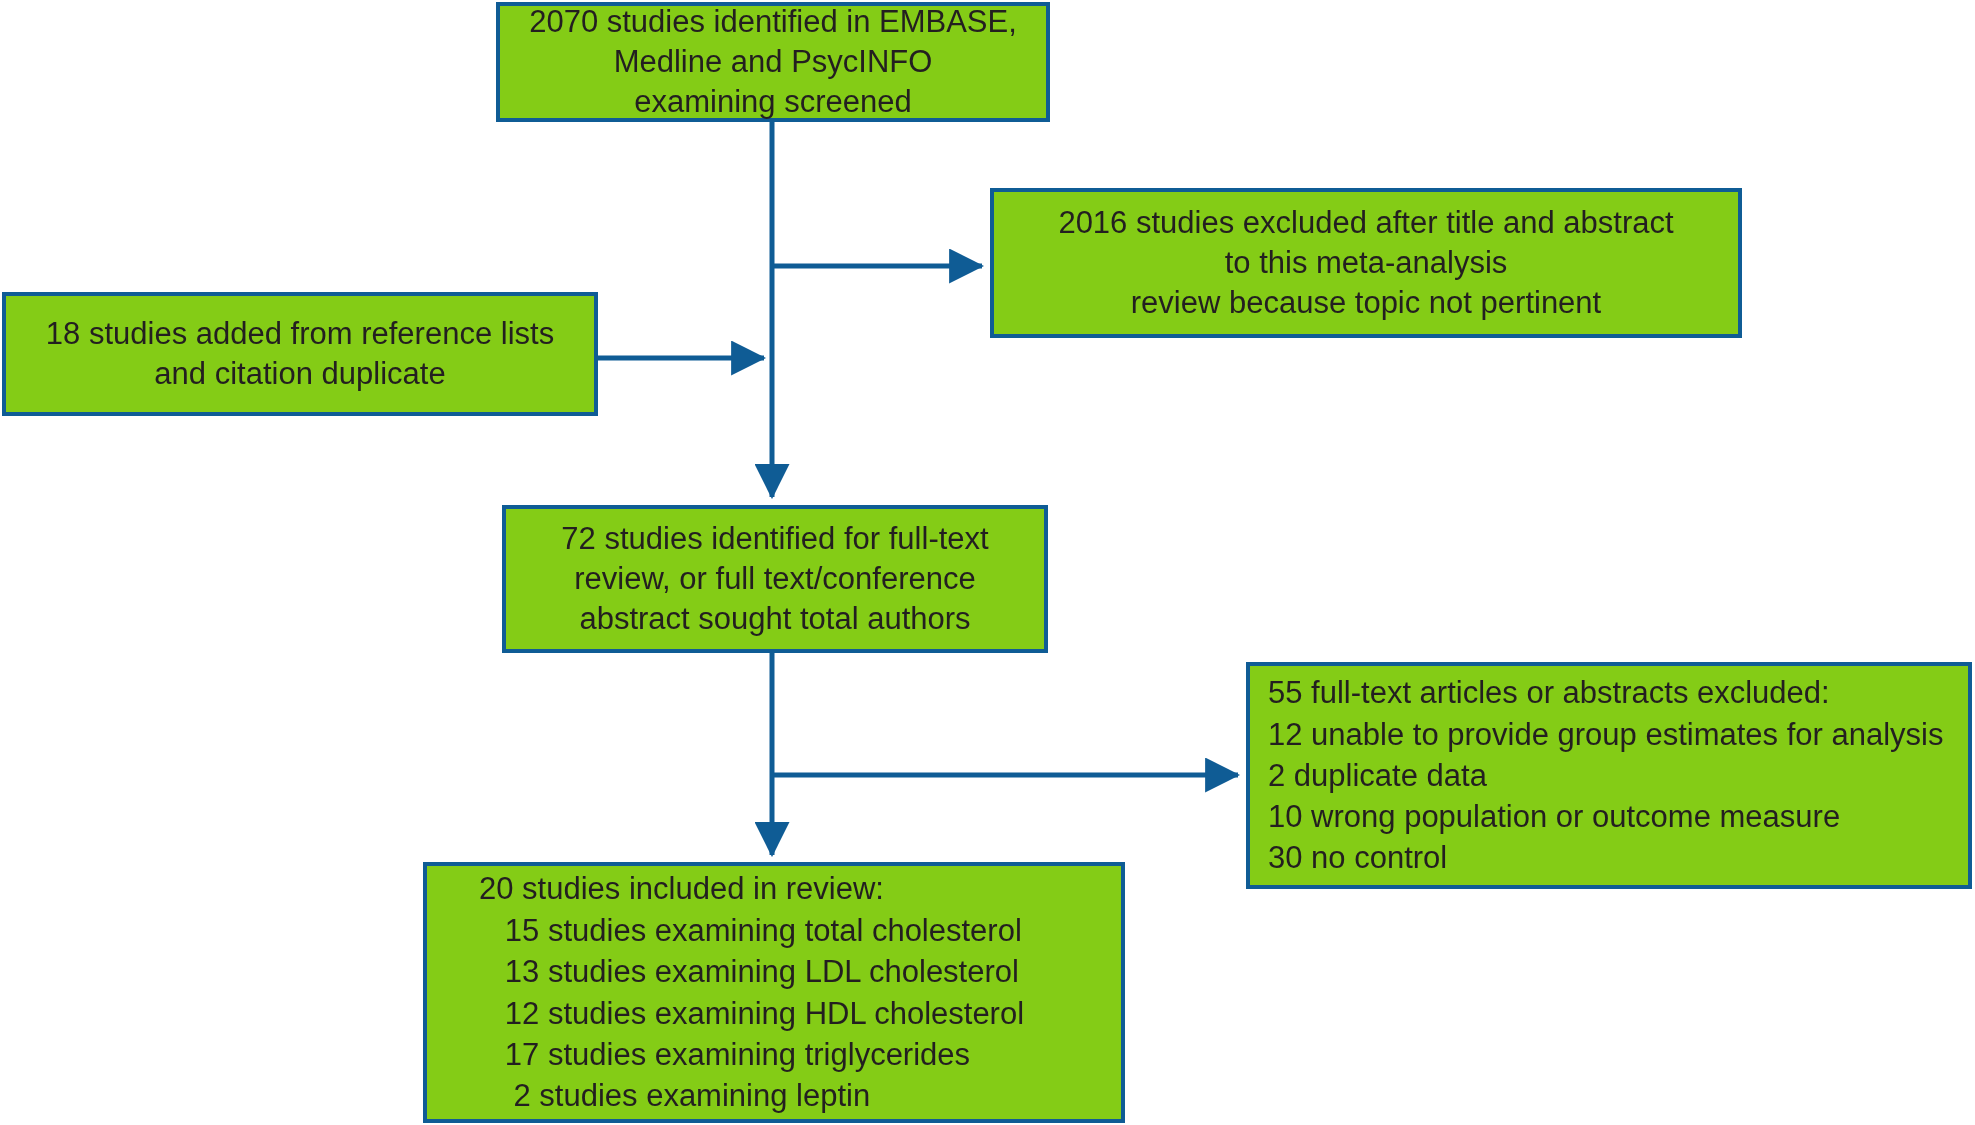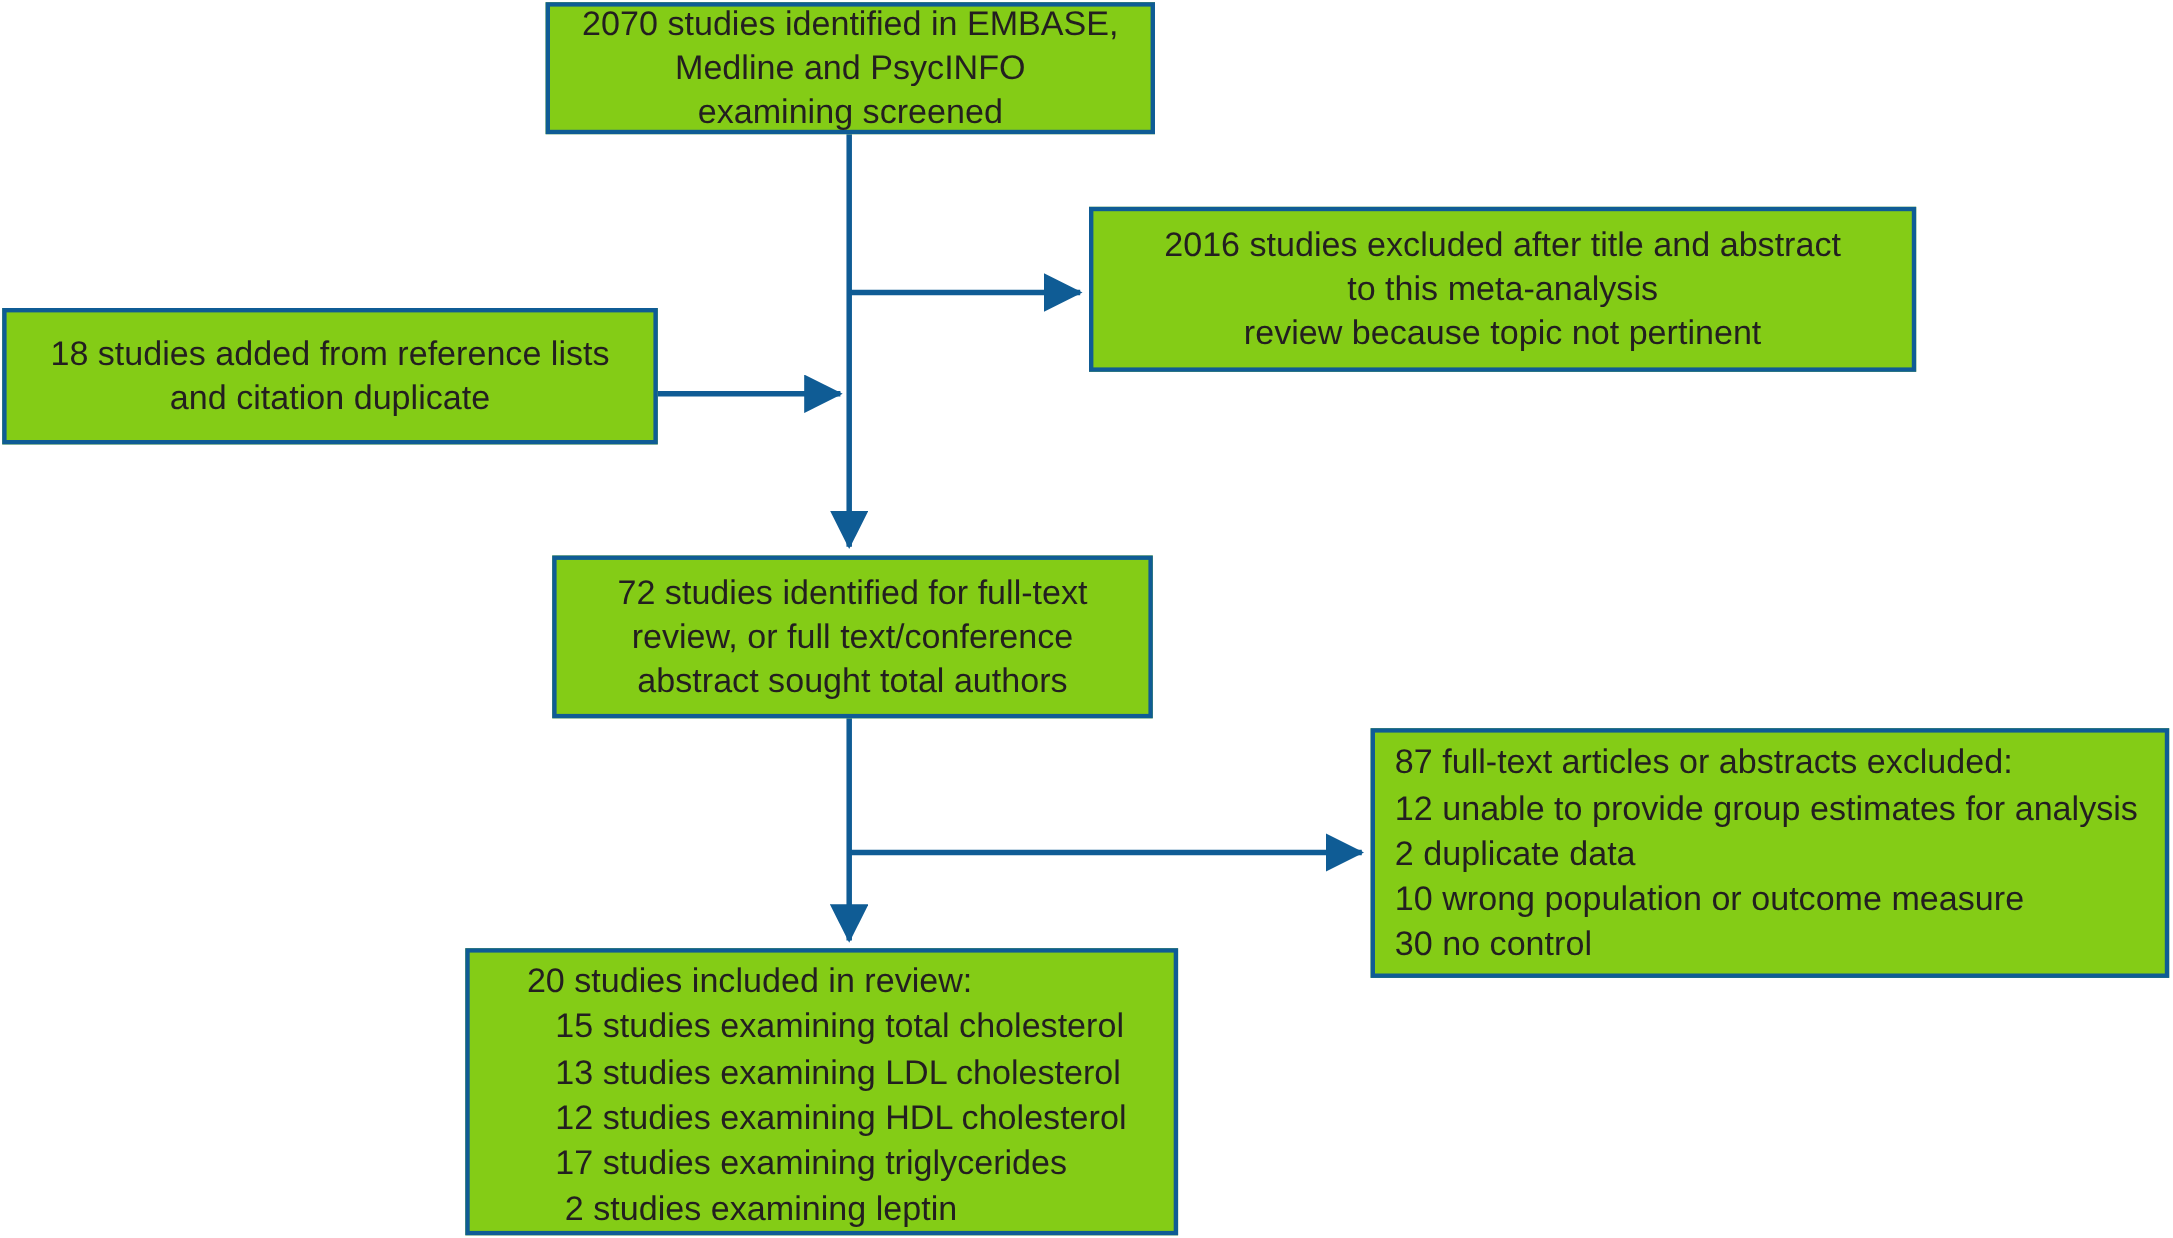--- a/index.html
+++ b/index.html
@@ -40,24 +40,24 @@
     font-size: 31px;
     line-height: 1.29;
     white-space: pre;
   }
   .center .ln { text-align: center; }
   .left-al  .ln { text-align: left; }
 
   
   #box-screened   { left: 496px;  top: 2px;    width: 554px;  height: 120px; }
   #box-excluded-title { left: 990px; top: 188px; width: 752px; height: 150px; }
-  #box-added      { left: 2px;   top: 280px;  width: 596px;  height: 124px; }
+  #box-added      { left: 2px;   top: 292px;  width: 596px;  height: 124px; }
   #box-fulltext   { left: 502px;  top: 505px;  width: 546px;  height: 148px; }
   #box-excluded-ft{ left: 1246px; top: 662px;  width: 726px;  height: 227px; padding-left: 18px; }
-  #box-included   { left: 423px;  top: 862px;  width: 648px;  height: 261px; padding-left: 52px; justify-content: flex-end; }
+  #box-included   { left: 423px;  top: 862px;  width: 702px;  height: 261px; padding-left: 52px; }
 
   #box-excluded-ft .ln { font-size: 31px; line-height: 1.33; }
   #box-included .ln    { font-size: 31px; line-height: 1.335; }
 </style>
 </head>
 <body>
 
 <div id="canvas">
 
   <svg id="wires" viewBox="0 0 1975 1125" width="1975" height="1125">
@@ -104,21 +104,21 @@
   <div class="box center" id="box-fulltext">
     <div class="lines">
       <div class="ln">72 studies identified for full-text</div>
       <div class="ln">review, or full text/conference</div>
       <div class="ln">abstract sought total authors</div>
     </div>
   </div>
 
   <div class="box left-al" id="box-excluded-ft">
     <div class="lines">
-      <div class="ln">87 full-text articles or abstracts excluded:</div>
+      <div class="ln">55 full-text articles or abstracts excluded:</div>
       <div class="ln">12 unable to provide group estimates for analysis</div>
       <div class="ln">2 duplicate data</div>
       <div class="ln">10 wrong population or outcome measure</div>
       <div class="ln">30 no control</div>
     </div>
   </div>
 
   <div class="box left-al" id="box-included">
     <div class="lines">
       <div class="ln">20 studies included in review:</div>

